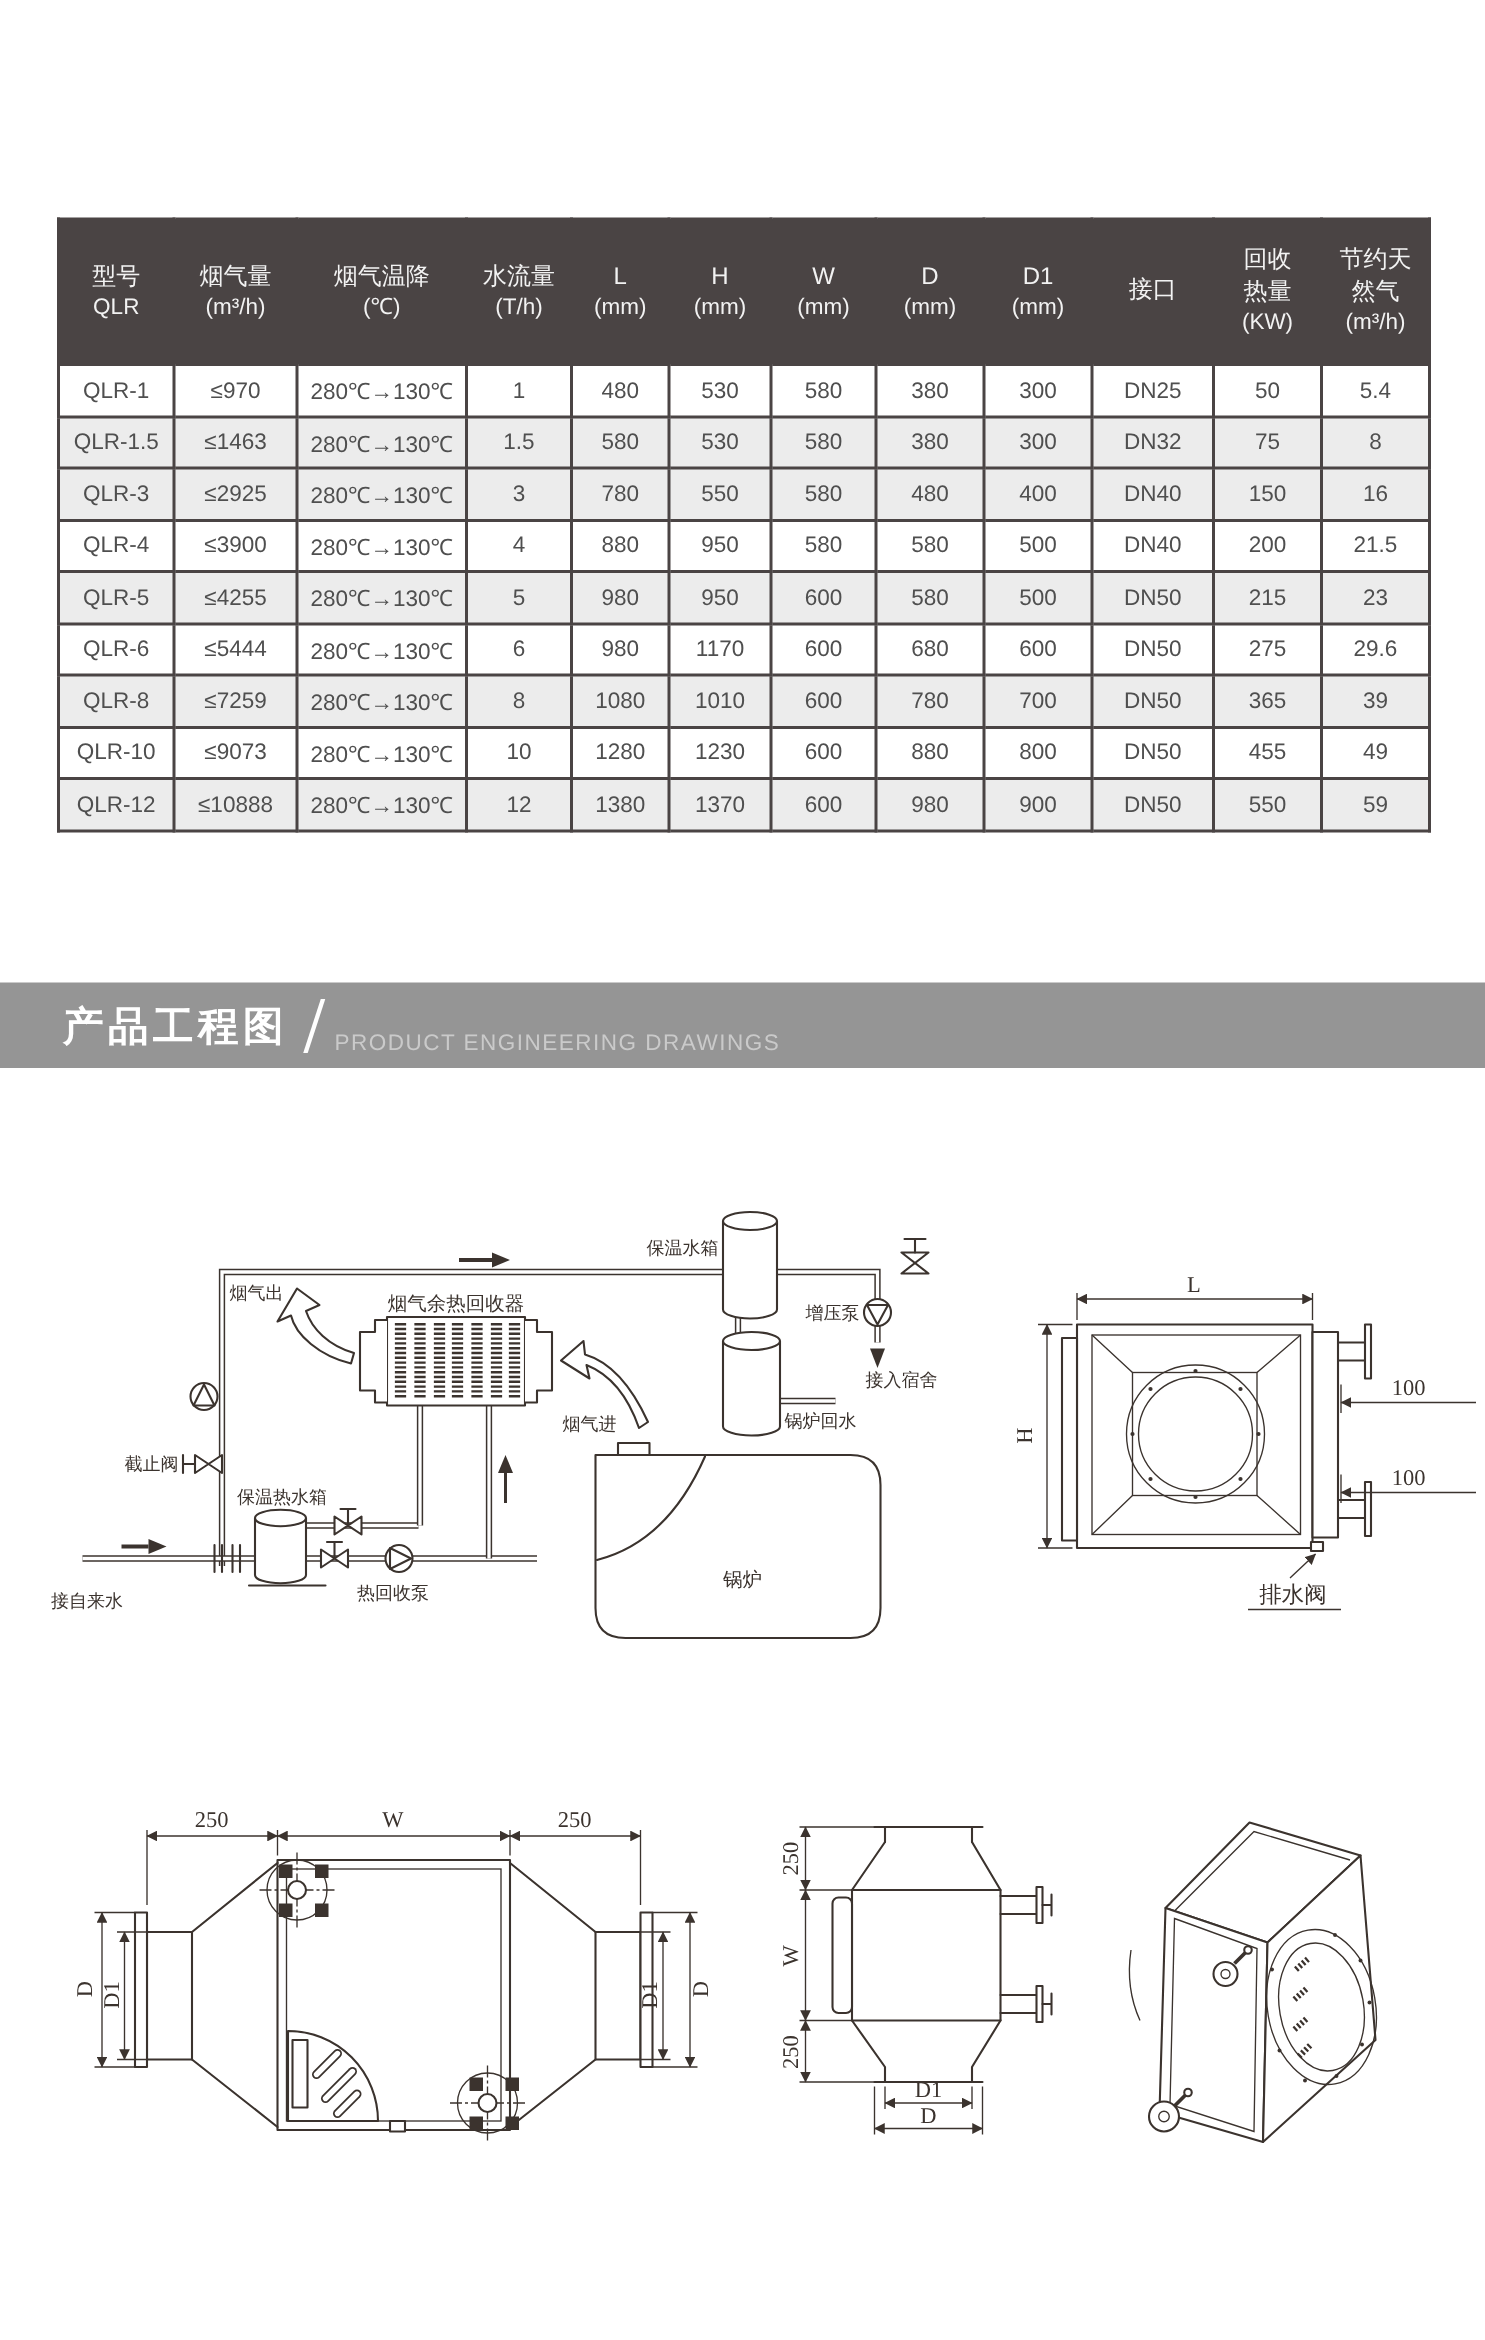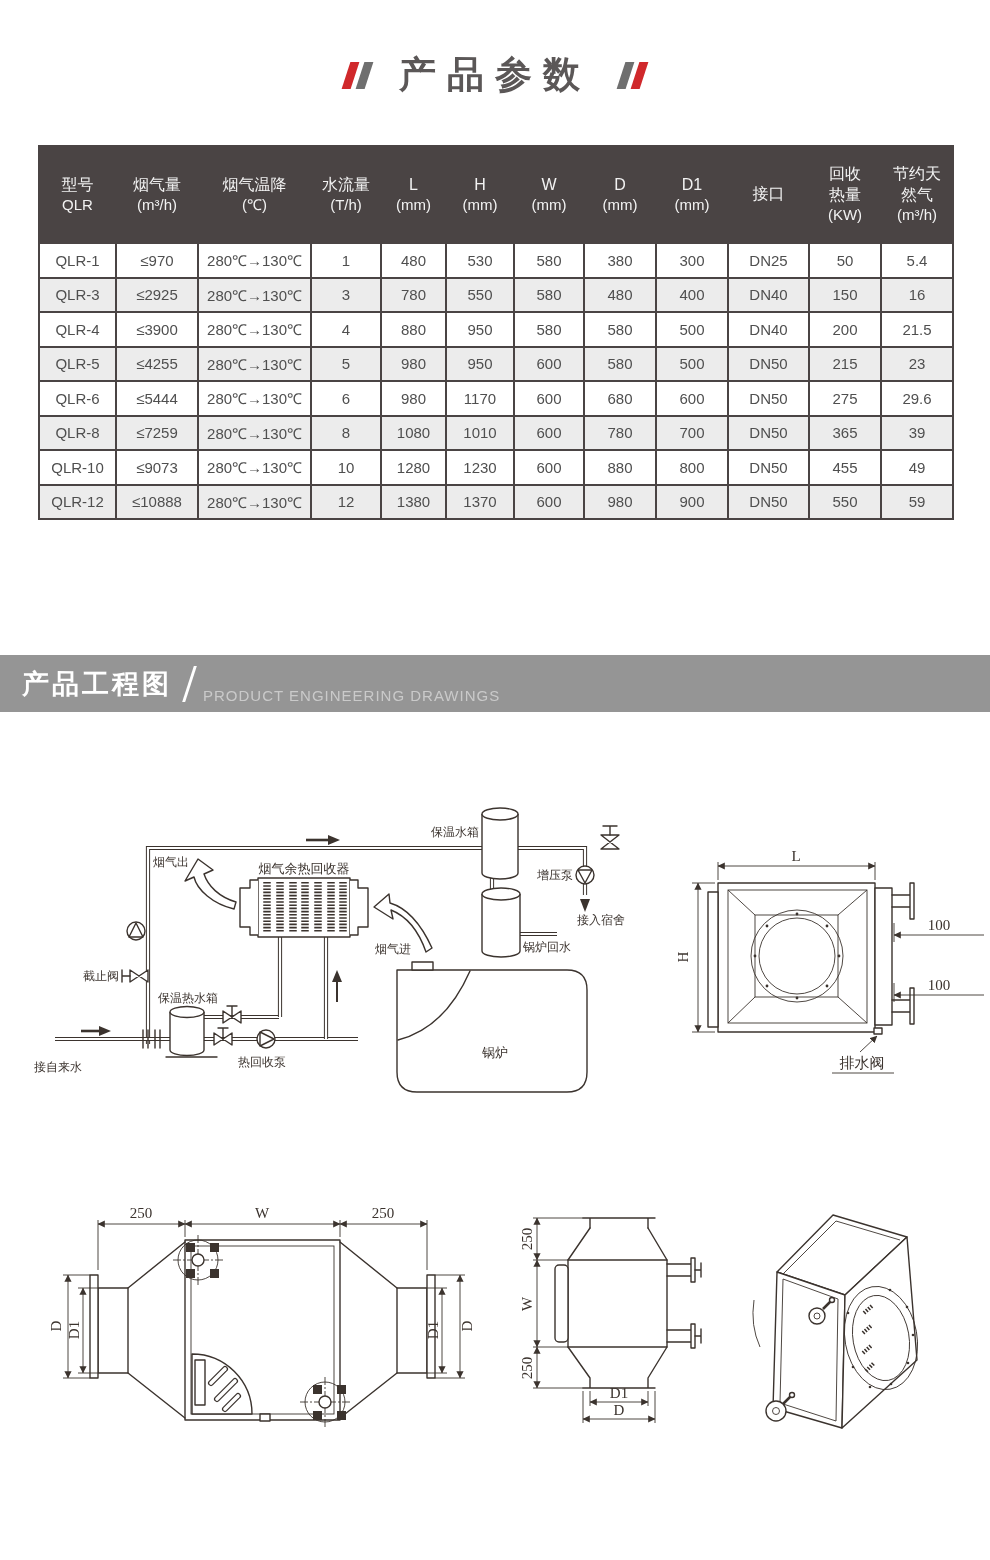--- a/index.html
+++ b/index.html
@@ -23,21 +23,21 @@
     font-weight:normal;font-size:16px;line-height:1.28;padding:4px 1px;vertical-align:middle;}
   table.spec thead tr{height:97px;}
   table.spec td{border:2px solid var(--border);text-align:center;font-size:15px;color:var(--cell-text);
     height:32.5px;background:#fff;padding:0 1px;}
   table.spec tbody tr.alt td{background:var(--row-alt);}
   .th-main{white-space:pre-line;}
   .th-unit{font-size:15px;}
 
   
   .band{position:absolute;left:0;top:655px;width:990px;height:57px;background:var(--band-bg);
-    display:flex;align-items:center;box-sizing:border-box;padding-left:22px;}
+    display:flex;align-items:center;box-sizing:border-box;padding-left:42px;}
   .band-title{font-size:27px;font-weight:bold;color:#fff;letter-spacing:3px;}
   .band-slash{width:3px;height:36px;background:#fff;transform:skewX(-18deg);margin:0 12px 0 16px;}
   .band-sub{font-size:15px;color:#cycle;color:#cacaca;letter-spacing:1px;align-self:center;margin-top:24px;}
 
   
   .drw{position:absolute;}
   svg .ln{stroke:var(--line);fill:none;stroke-width:1.4;stroke-linejoin:round;stroke-linecap:round;}
   svg .thin{stroke:var(--line);fill:none;stroke-width:0.9;}
   svg .dim{stroke:var(--line);fill:none;stroke-width:0.9;}
   svg .wfill{fill:#fff;stroke:var(--line);stroke-width:1.4;stroke-linejoin:round;}
@@ -57,31 +57,20 @@
 <svg width="0" height="0" style="position:absolute" aria-hidden="true">
   <defs>
     <marker id="arr" viewBox="0 0 10 10" refX="9.5" refY="5" markerWidth="8" markerHeight="8" orient="auto-start-reverse">
       <path d="M0,0 L10,5 L0,10 z" fill="#3b332e"></path>
     </marker>
   </defs>
 </svg>
 
 <div id="page">
 
-  <div class="title-wrap">
-    <div class="mark">
-      <div class="bar red"></div>
-      <div class="bar gray"></div>
-    </div>
-    <div class="page-title">产品参数</div>
-    <div class="mark">
-      <div class="bar gray"></div>
-      <div class="bar red"></div>
-    </div>
-  </div>
 
   <table class="spec">
     <colgroup>
         <col style="width: 77px;">
         <col style="width: 82px;">
         <col style="width: 113px;">
         <col style="width: 70px;">
         <col style="width: 65px;">
         <col style="width: 68px;">
         <col style="width: 70px;">
@@ -153,20 +142,34 @@
           <td>480</td>
           <td>530</td>
           <td>580</td>
           <td>380</td>
           <td>300</td>
           <td>DN25</td>
           <td>50</td>
           <td>5.4</td>
         </tr>
         <tr class="alt">
+          <td>QLR-1.5</td>
+          <td>≤1463</td>
+          <td>280℃→130℃</td>
+          <td>1.5</td>
+          <td>580</td>
+          <td>530</td>
+          <td>580</td>
+          <td>380</td>
+          <td>300</td>
+          <td>DN32</td>
+          <td>75</td>
+          <td>8</td>
+        </tr>
+        <tr class="alt">
           <td>QLR-3</td>
           <td>≤2925</td>
           <td>280℃→130℃</td>
           <td>3</td>
           <td>780</td>
           <td>550</td>
           <td>580</td>
           <td>480</td>
           <td>400</td>
           <td>DN40</td>

